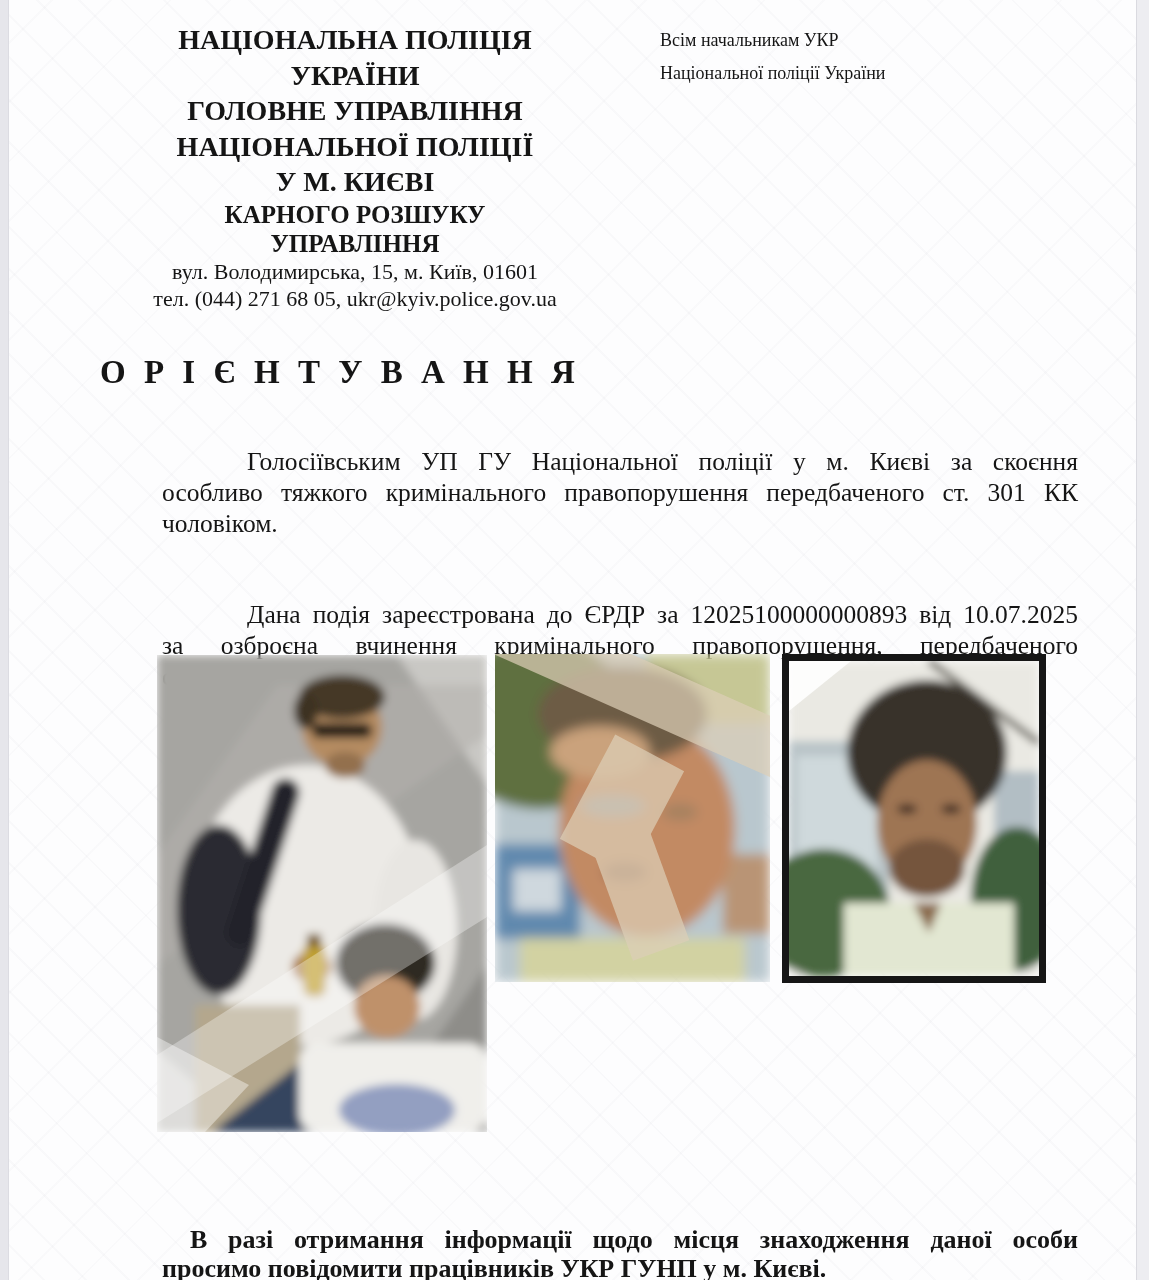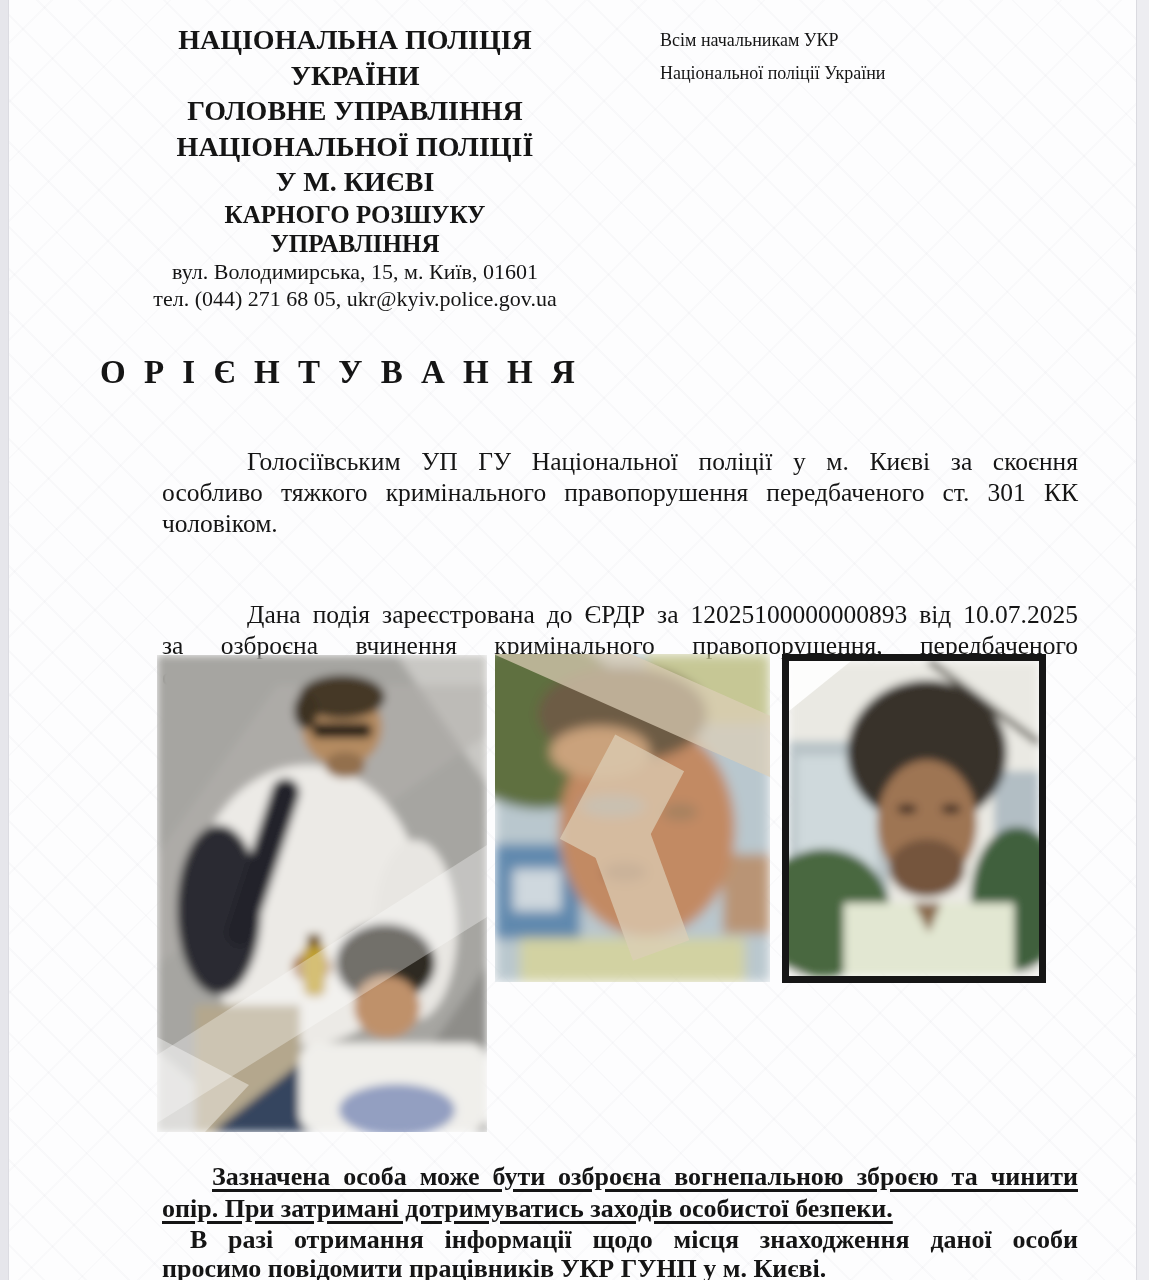--- a/index.html
+++ b/index.html
@@ -172,24 +172,20 @@
         <ellipse cx="138" cy="207" rx="38" ry="29" fill="#75543c"></ellipse>
         <ellipse cx="118" cy="148" rx="10" ry="5" fill="#463325"></ellipse>
         <ellipse cx="162" cy="148" rx="10" ry="5" fill="#463325"></ellipse>
         <rect x="55" y="242" width="170" height="73" fill="#e2e7d2"></rect>
         <polygon points="124,242 152,242 140,272" fill="#8a6a4c"></polygon>
       </g>
       <polygon points="0,0 62,0 0,50" fill="#ffffff" opacity="0.88"></polygon>
     </svg>
   </div>
 
-  <div class="para warn">
-    <div class="jline ind50 uline">Зазначена особа може бути озброєна вогнепальною зброєю та чинити</div>
-    <div class="jline jlast uline">опір. При затримані дотримуватись заходів особистої безпеки.</div>
-  </div>
 
   <div class="para foot">
     <div class="jline ind28">В разі отримання інформації  щодо місця знаходження даної особи</div>
     <div class="jline jlast">просимо повідомити працівників УКР ГУНП у м. Києві.</div>
   </div>
 
   <div class="edge edge-left"></div>
   <div class="edge edge-right"></div>
 </div>
 

